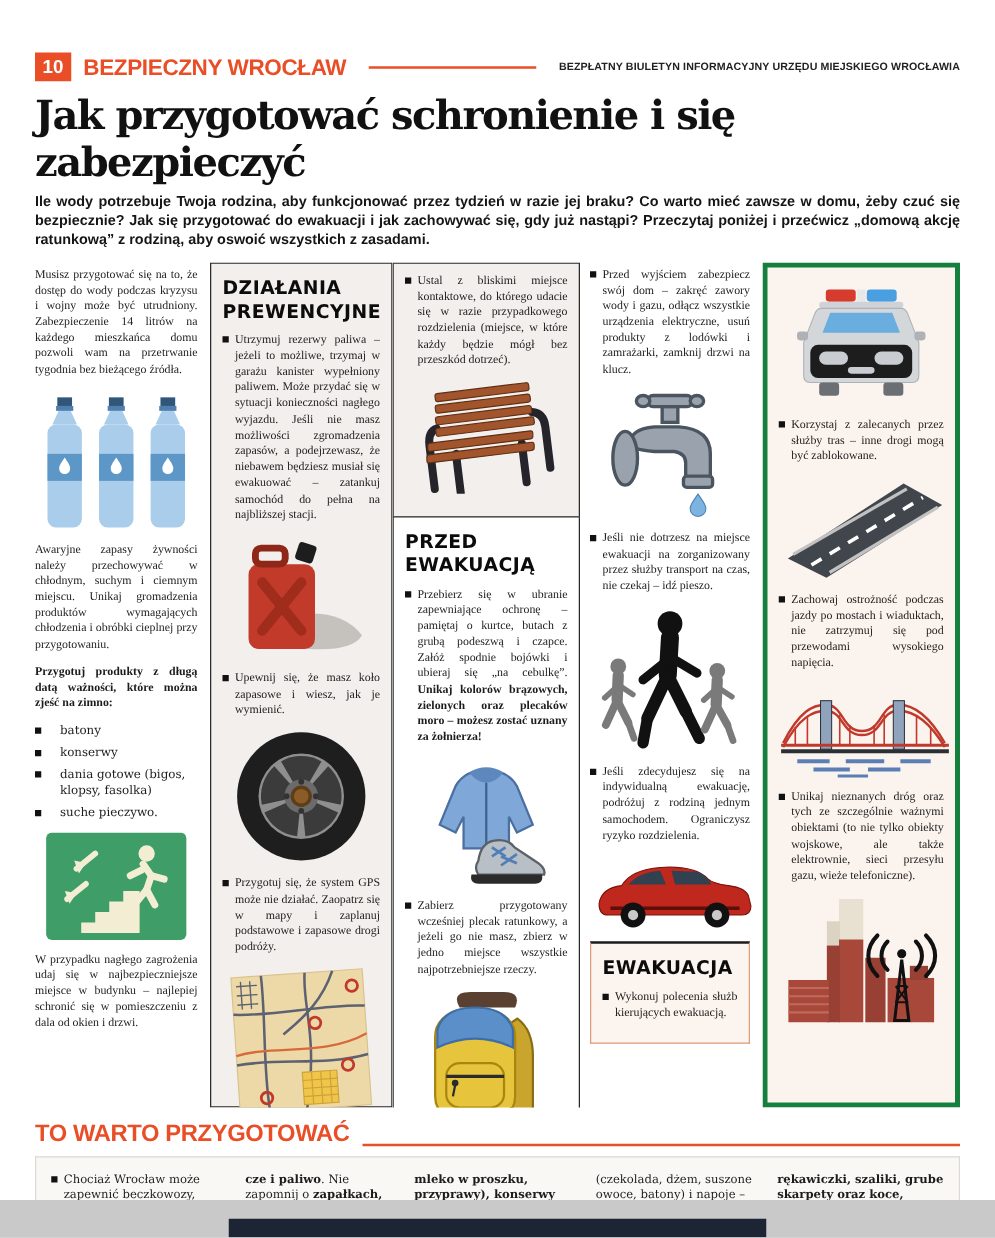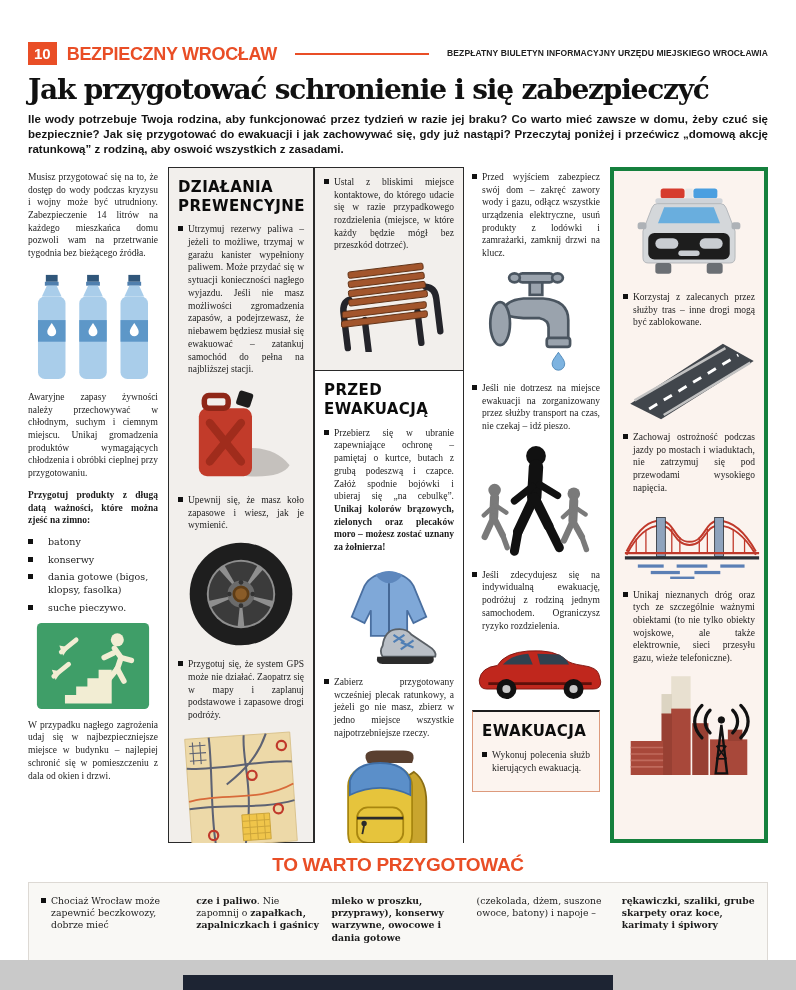--- a/index.html
+++ b/index.html
@@ -7,21 +7,21 @@
   .page{background:#ffffff;width:796px;height:960px;overflow:hidden;}
   .inner{padding:0 28px;}
 
   
   .masthead{display:flex;align-items:center;gap:10px;padding-top:42px;}
   .pagenum{background:#e94e26;color:#fff;font:bold 15px/1 "Liberation Sans",sans-serif;padding:4px 6px;}
   .sectitle{color:#e94e26;font:bold 18px/1 "Liberation Sans",sans-serif;letter-spacing:-.3px;white-space:nowrap;}
   .mastline{flex:1;height:2px;background:#e94e26;margin:0 8px;}
   .mastright{font:bold 8.5px/1.2 "Liberation Sans",sans-serif;color:#222;letter-spacing:.1px;white-space:nowrap;}
 
-  h1.headline{font-family:"DejaVu Serif",serif;font-weight:bold;font-size:28px;letter-spacing:-1.2px;margin:8px 0 6px 0;color:#111;}
+  h1.headline{font-family:"DejaVu Serif",serif;font-weight:bold;font-size:32px;letter-spacing:-1.2px;margin:8px 0 6px 0;color:#111;}
   .lead{font:bold 11.5px/1.3 "Liberation Sans",sans-serif;text-align:justify;color:#151515;margin:0 0 10px 0;}
 
   
   .maingrid{display:grid;grid-template-columns:140px 146px 150px 146px 158px;height:676px;overflow:hidden;}
   .col{overflow:hidden;}
   .pad{padding:4px 10px 4px 0;}
   p.body, .bullet p{font-size:9.5px;line-height:1.34;margin:0 0 9px 0;text-align:justify;font-family:Liberation Serif, serif;}
   .bold{font-weight:bold;}
   .seg-b{font-weight:bold;}
   .bullet{display:flex;gap:5px;margin:0 0 8px 0;}
@@ -33,21 +33,21 @@
 
   .boxA{background:#f2efec;border:1px solid #2a2a2a;padding:8px 9px;}
   .boxB{background:#fff;border:1px solid #2a2a2a;padding:8px 9px;margin-top:-1px;}
   .boxPink{background:#fbf3ee;border:4px solid #15803d;padding:8px 9px;}
   .boxEvac{background:#fcf4ef;border:1px solid #dd9a7c;border-top:2px solid #1c1c1c;padding:8px 9px;margin-top:6px;}
   .col2wrap{height:100%;box-sizing:border-box;}
   .secHead{font:bold 15px/1.25 "DejaVu Sans",sans-serif;letter-spacing:.4px;color:#0c0c0c;margin:2px 0 8px 0;}
   .illus{display:block;margin:4px auto 10px auto;}
 
   
-  .prepHeadrow{display:flex;align-items:center;margin:12px 0 8px 0;flex-direction:column;}
+  .prepHeadrow{display:flex;align-items:flex-end;margin:12px 0 8px 0;}
   .prepTitle{color:#e94e26;font:bold 19px/1 "Liberation Sans",sans-serif;letter-spacing:-.3px;white-space:nowrap;}
   .prepLine{flex:1;height:2px;background:#e94e26;margin-left:10px;}
   .prepBox{background:#f9f8f5;border:1px solid #ddd9d4;border-bottom:7px solid #e94e26;padding:12px 12px 10px 12px;display:grid;grid-template-columns:repeat(5,1fr);gap:12px;height:96px;overflow:hidden;}
   .prepBox p{font-size:9.3px;line-height:1.32;margin:0 0 7px 0;text-align:left;}
   .pb{display:flex;gap:5px;}
   .pb .sq{flex:0 0 auto;width:5px;height:5px;background:#111;margin-top:3px;}
   .cont{padding-left:10px;}
 
   
   .deskfoot{height:30px;background:#c9c9c9;display:flex;justify-content:center;align-items:flex-end;}

